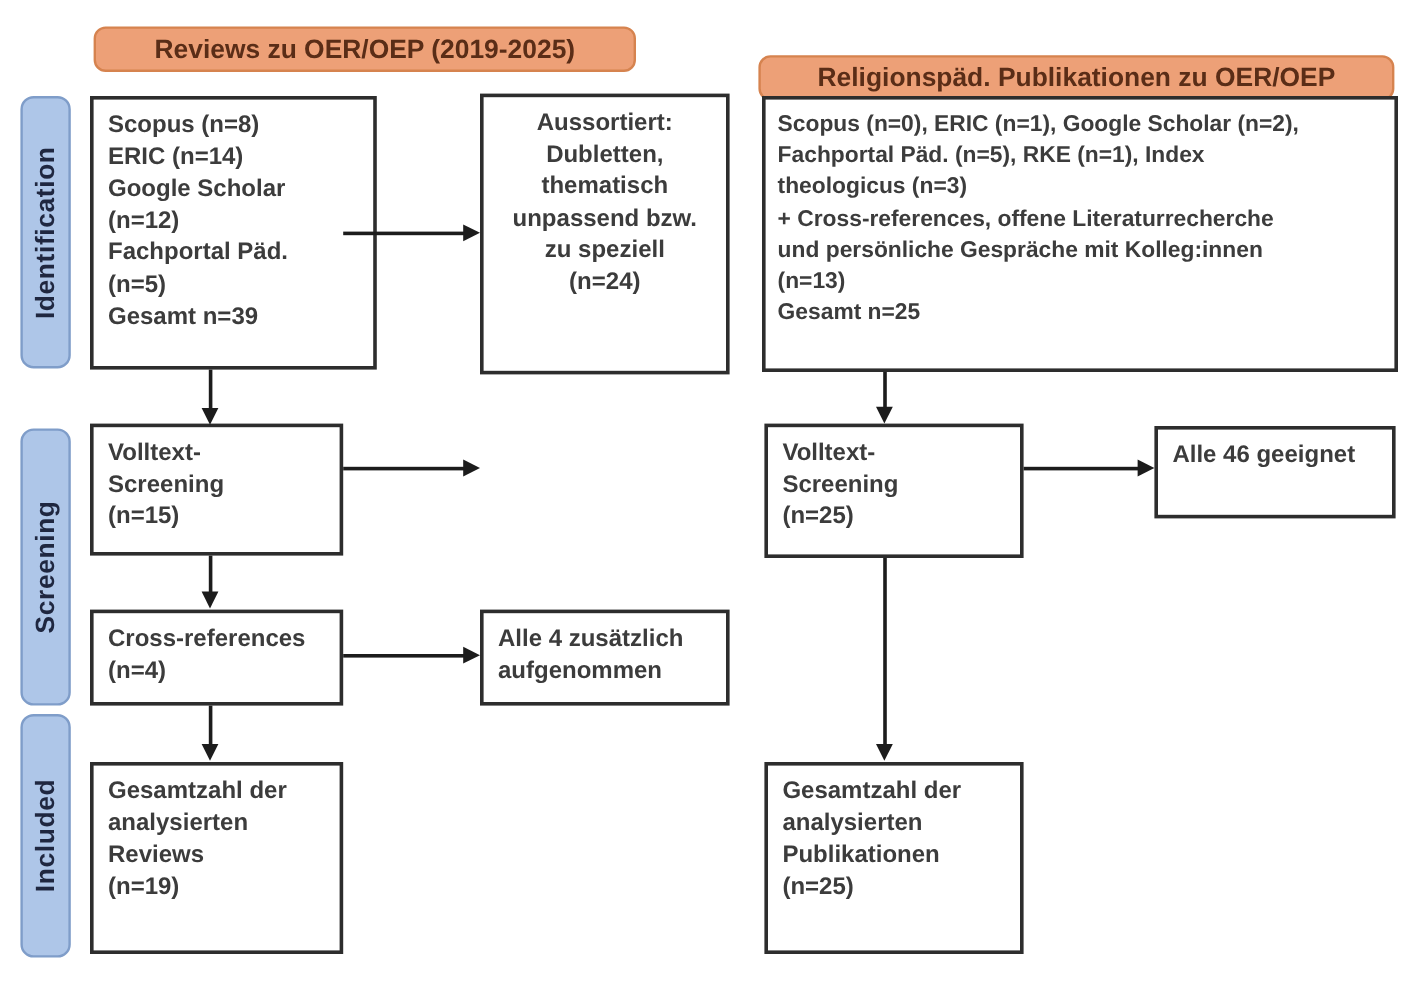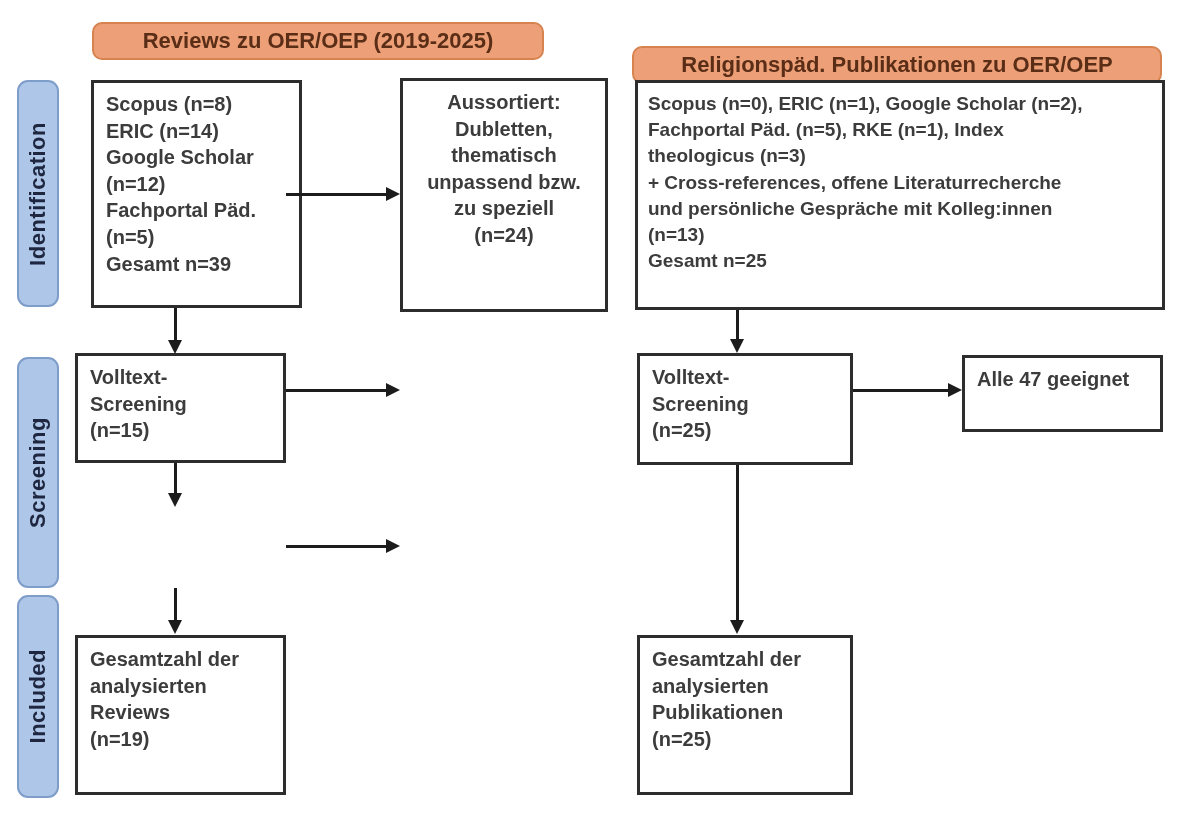--- a/index.html
+++ b/index.html
@@ -45,69 +45,73 @@
   .head-right{position:absolute;width:0;height:0;
     border-left:14px solid var(--arrow);border-top:7px solid transparent;border-bottom:7px solid transparent;}
   .head-down{position:absolute;width:0;height:0;
     border-top:14px solid var(--arrow);border-left:7px solid transparent;border-right:7px solid transparent;}
 </style>
 </head>
 <body>
 
 <div class="canvas">
 
-  <div class="hdr" style="left:92px;top:22px;width:452px;height:38px;align-items:center;">
+  <div class="hdr" style="left:78px;top:22px;width:452px;height:38px;align-items:center;">
     <span>Reviews zu OER/OEP (2019-2025)</span>
   </div>
   <div class="hdr" style="left:632px;top:22px;width:530px;height:38px;margin-top:24px;">
     <span>Religionspäd. Publikationen zu OER/OEP</span>
   </div>
 
   <div class="stage" style="top:80px;height:227px;">
     <span>Identification</span>
   </div>
   <div class="stage" style="top:357px;height:231px;">
     <span>Screening</span>
   </div>
   <div class="stage" style="top:595px;height:203px;">
     <span>Included</span>
   </div>
 
-  <div class="box" style="left:91px;top:80px;width:211px;height:228px;">Scopus (n=8)
+  <div class="box" style="left:75px;top:80px;width:239px;height:228px;">Scopus (n=8)
 ERIC (n=14)
 Google Scholar
 (n=12)
 Fachportal Päd.
 (n=5)
 Gesamt n=39</div>
   <div class="box" style="left:400px;top:78px;width:208px;height:234px;text-align:center;">Aussortiert:
 Dubletten,
 thematisch
 unpassend bzw.
 zu speziell
 (n=24)</div>
   <div class="box" style="left:75px;top:353px;width:211px;height:110px;">Volltext-
 Screening
 (n=15)</div>
+  <div class="box" style="left:75px;top:508px;width:211px;height:80px;">Cross-references
+(n=4)</div>
+  <div class="box" style="left:400px;top:508px;width:208px;height:80px;">Alle 4 zusätzlich
+aufgenommen</div>
   <div class="box" style="left:75px;top:635px;width:211px;height:160px;">Gesamtzahl der
 analysierten
 Reviews
 (n=19)</div>
 
   <div class="box small" style="left:635px;top:80px;width:530px;height:230px;">Scopus (n=0), ERIC (n=1), Google Scholar (n=2),
 Fachportal Päd. (n=5), RKE (n=1), Index
 theologicus (n=3)
 + Cross-references, offene Literaturrecherche
 und persönliche Gespräche mit Kolleg:innen
 (n=13)
 Gesamt n=25</div>
   <div class="box" style="left:637px;top:353px;width:216px;height:112px;">Volltext-
 Screening
 (n=25)</div>
-  <div class="box" style="left:962px;top:355px;width:201px;height:77px;">Alle 47 geeignet</div>
+  <div class="box" style="left:962px;top:355px;width:201px;height:77px;">Alle 46 geeignet</div>
   <div class="box" style="left:637px;top:635px;width:216px;height:160px;">Gesamtzahl der
 analysierten
 Publikationen
 (n=25)</div>
 
   <div class="shaft-h" style="left:286px;top:193px;width:102px;"></div>
   <div class="head-right" style="left:386px;top:187px;"></div>
 
   <div class="shaft-v" style="left:174px;top:308px;height:34px;"></div>
   <div class="head-down" style="left:168px;top:340px;"></div>

